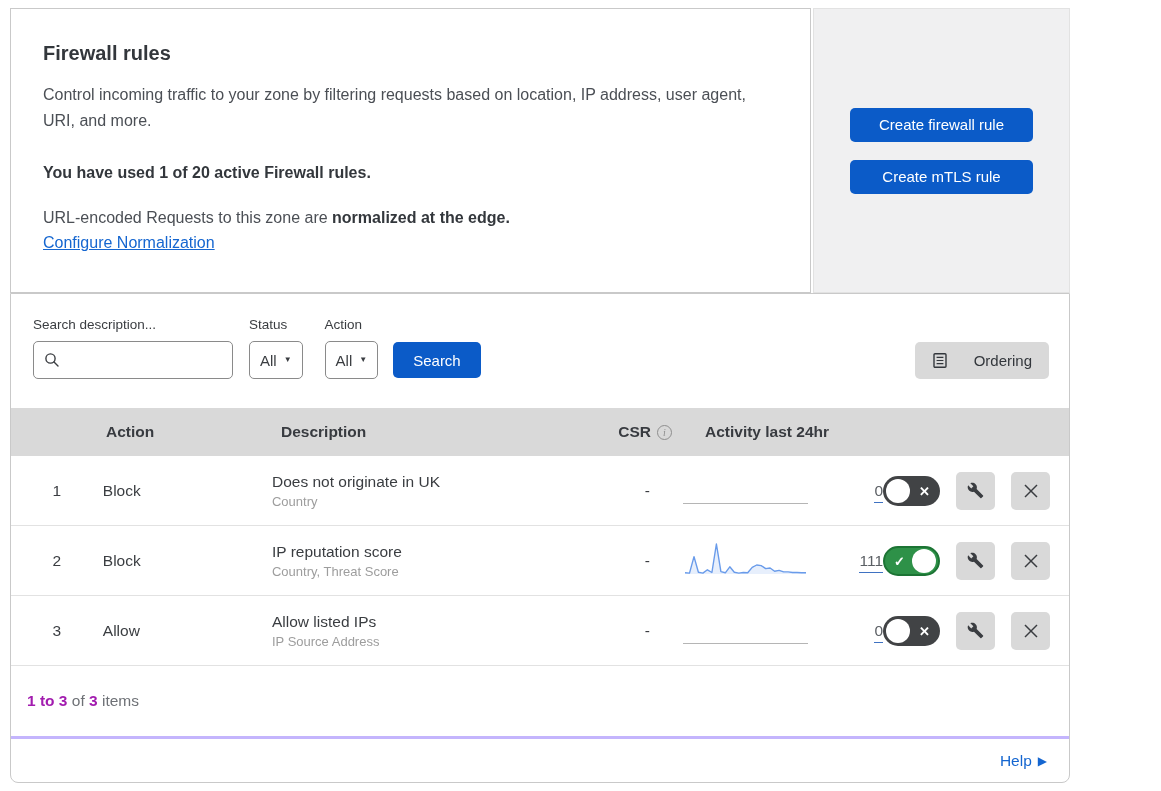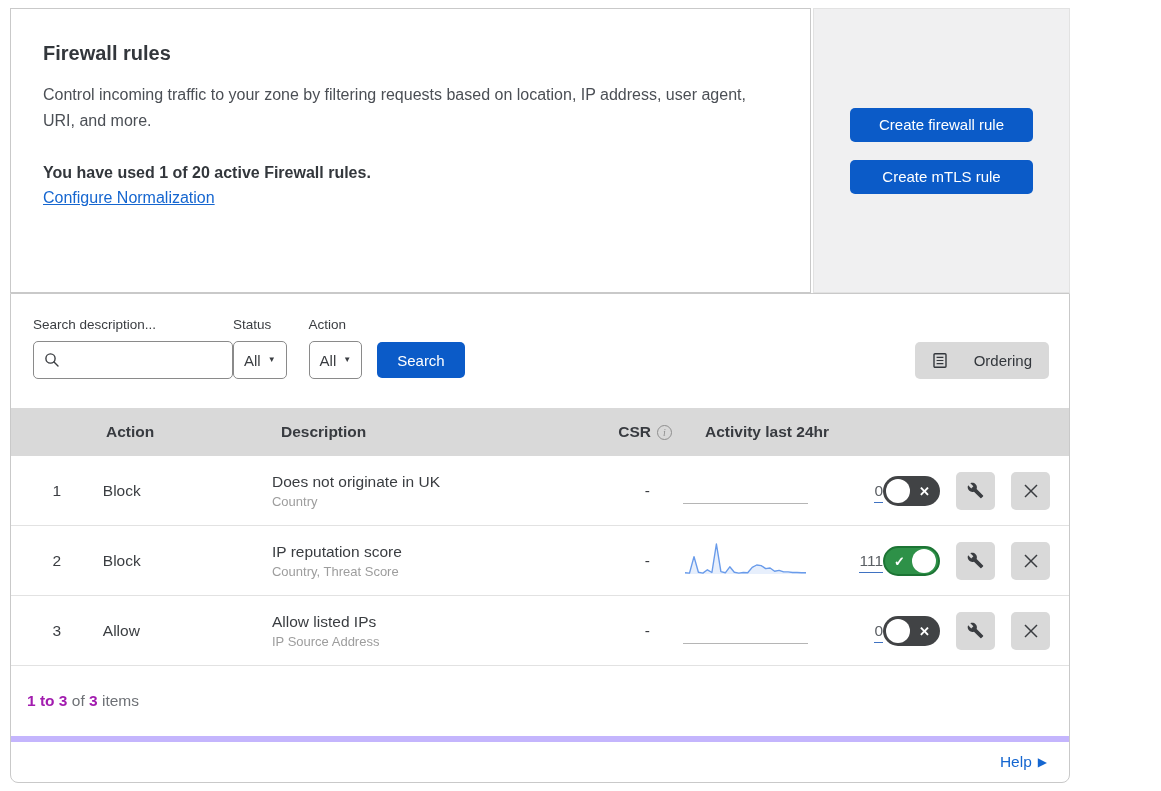--- a/index.html
+++ b/index.html
@@ -38,21 +38,21 @@
   .main-container { border: 1px solid #c9c9c9; border-radius: 0 0 8px 8px; background: #fff; overflow: hidden; }
 
   .filter-bar { display: flex; align-items: flex-end; padding: 23px 20px 29px 22px; }
   .field-label { display: block; font-size: 13.5px; color: #3a3d41; margin-bottom: 9px; }
   .search-wrap {
     width: 200px; height: 38px; border: 1px solid #8a8a8a; border-radius: 5px;
     display: flex; align-items: center; padding: 0 10px; background: #fff;
   }
   .search-wrap svg { flex-shrink: 0; }
   .search-input { border: none; outline: none; flex: 1; min-width: 0; font-size: 14px; font-family: inherit; margin-left: 8px; }
-  .filter-group-status { margin-left: 0; }
+  .filter-group-status { margin-left: 16px; }
   .filter-group-action { margin-left: 22px; }
   .select-box {
     height: 38px; border: 1px solid #8a8a8a; border-radius: 5px; background: #fff;
     display: flex; align-items: center; justify-content: center; gap: 7px;
     font-size: 15px; color: #3a3d41; padding: 0 10px; cursor: pointer;
   }
   .caret { font-size: 8px; color: #3a3d41; line-height: 1; }
   .btn-search {
     height: 36px; padding: 0 20px; margin-left: 15px; margin-bottom: 1px;
     background: #0b5bc8; color: #fff; border: none; border-radius: 5px;
@@ -106,34 +106,35 @@
 
   .icon-btn {
     width: 39px; height: 38px; background: #d9d9d9; border: none; border-radius: 5px;
     display: flex; align-items: center; justify-content: center; cursor: pointer;
   }
 
   
   .items-row { height: 70px; display: flex; align-items: center; padding: 0 16px; font-size: 15.5px; color: #6e7176; }
   .items-row b { color: #a21caf; }
   .items-row .seg { white-space: pre; }
-  .help-row { height: 46px; border-top: 6px solid #c4b5fd; display: flex; align-items: center; justify-content: flex-end; padding: 0 22px; }
+  .help-row { height: 46px; border-top: 3px solid #c4b5fd; display: flex; align-items: center; justify-content: flex-end; padding: 0 22px; }
   .help-link { color: #1566d0; font-size: 15.5px; cursor: pointer; display: flex; align-items: center; gap: 6px; }
   .help-arrow { font-size: 12px; }
 </style>
 </head>
 <body>
 
 <div class="page">
 
   <div class="top-row">
     <div class="intro-card">
       <div class="intro-title">Firewall rules</div>
       <div class="intro-desc">Control incoming traffic to your zone by filtering requests based on location, IP address, user agent, URI, and more.</div>
       <div class="intro-usage">You have used 1 of 20 active Firewall rules.</div>
+      <div class="intro-normalization"><span>URL-encoded Requests to this zone are </span><b>normalized at the edge.</b></div>
       <a class="intro-link">Configure Normalization</a>
     </div>
     <div class="side-panel">
       <button class="btn-primary">Create firewall rule</button>
       <button class="btn-primary">Create mTLS rule</button>
     </div>
   </div>
 
   <div class="main-container">
 

